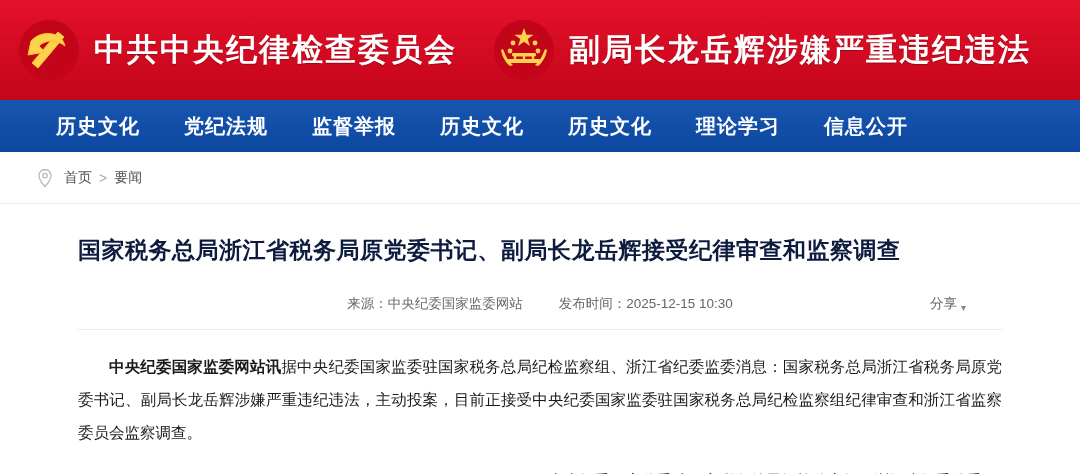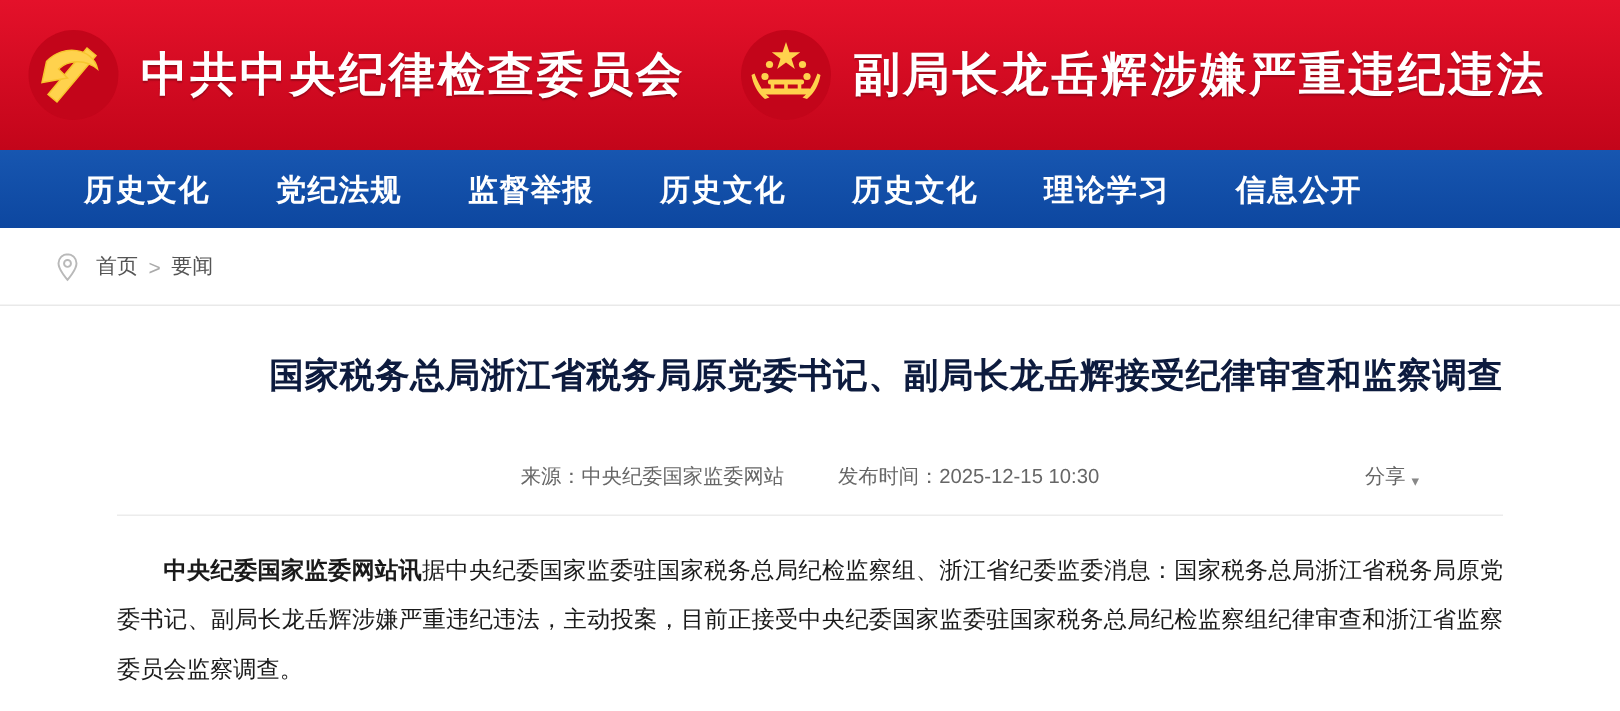--- a/index.html
+++ b/index.html
@@ -91,41 +91,41 @@
     gap: 7px;
   }
   .crumb .sep { color: #aaa; }
   .crumb a { color: #555; text-decoration: none; cursor: pointer; }
 
   
   .article {
     padding: 30px 78px 0 78px;
   }
   .art-title {
-    text-align: right;
+    text-align: left;
     font-family: "Liberation Serif", serif;
     font-size: 23px;
     font-weight: bold;
     color: #0d1b3e;
     line-height: 1.5;
     letter-spacing: .5px;
   }
   .art-meta {
-    margin-top: 40px;
+    margin-top: 26px;
     display: flex;
     align-items: center;
     justify-content: center;
     gap: 36px;
     font-size: 13.5px;
     color: #666;
     position: relative;
   }
   .meta-share {
     position: absolute;
-    right: 56px;
+    right: 36px;
     display: flex; align-items: flex-end; gap: 4px;
     cursor: pointer;
   }
   .caret { font-size: 10px; color:#888; }
 
   .divider {
     margin-top: 16px;
     border-top: 1px solid #ececec;
   }
 

